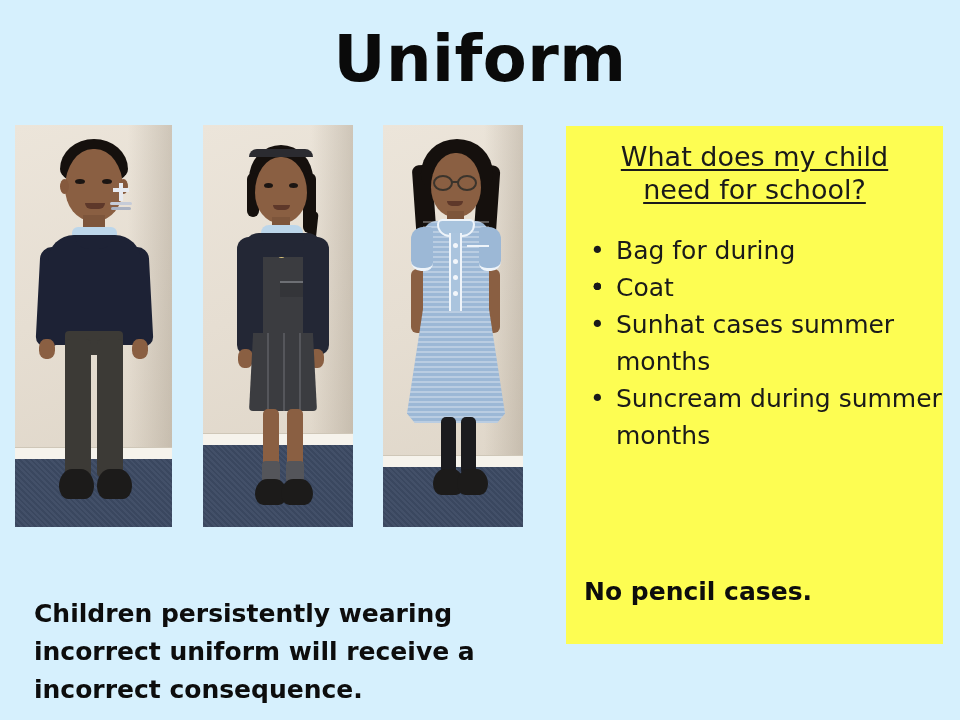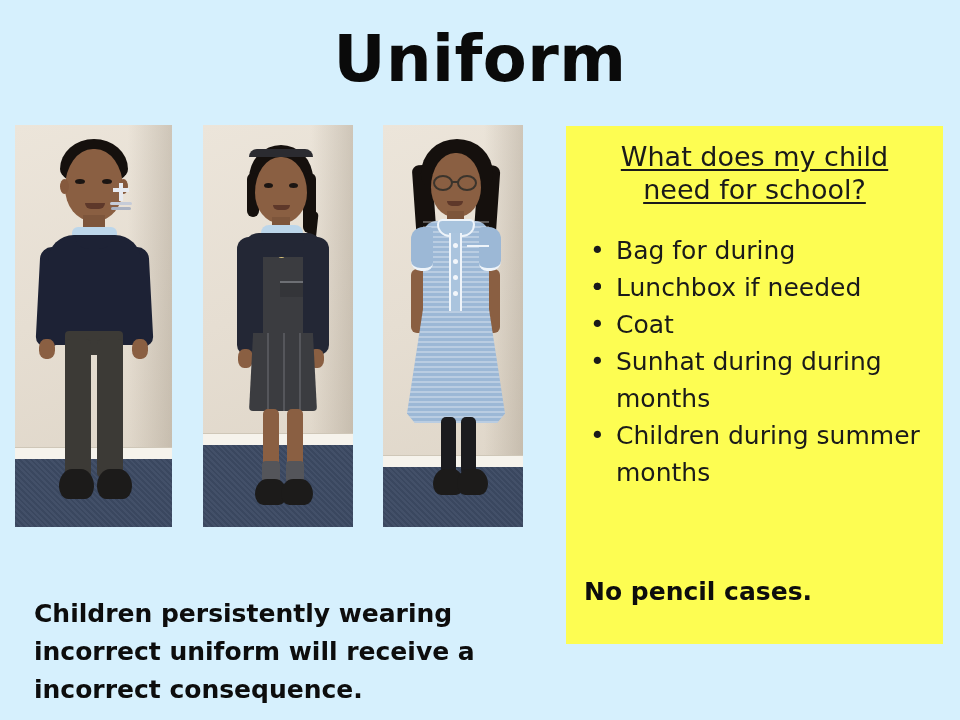--- a/index.html
+++ b/index.html
@@ -418,33 +418,32 @@
     <ul id="needs-list">
       <li>
         <span class="bullet">•</span>
         <span>Bag for during</span>
       </li>
       <li>
         <span class="bullet">•</span>
       </li>
       <li>
         <span class="bullet">•</span>
-        <span>Lunchbox if needed</span>
       </li>
       <li>
         <span class="bullet">•</span>
         <span>Coat</span>
       </li>
       <li>
         <span class="bullet">•</span>
-        <span>Sunhat during during months</span>
-      </li>
-      <li>
-        <span class="bullet">•</span>
-        <span>Children during summer months</span>
+        <span>Sunhat cases summer months</span>
+      </li>
+      <li>
+        <span class="bullet">•</span>
+        <span>Suncream during summer months</span>
       </li>
     </ul>
     <div id="no-pencil-cases">No pencil cases.</div>
   </div>
 
   <div id="consequence-note">Children persistently wearing incorrect uniform will receive a incorrect consequence.</div>
 
 </div>
 
 </body></html>

